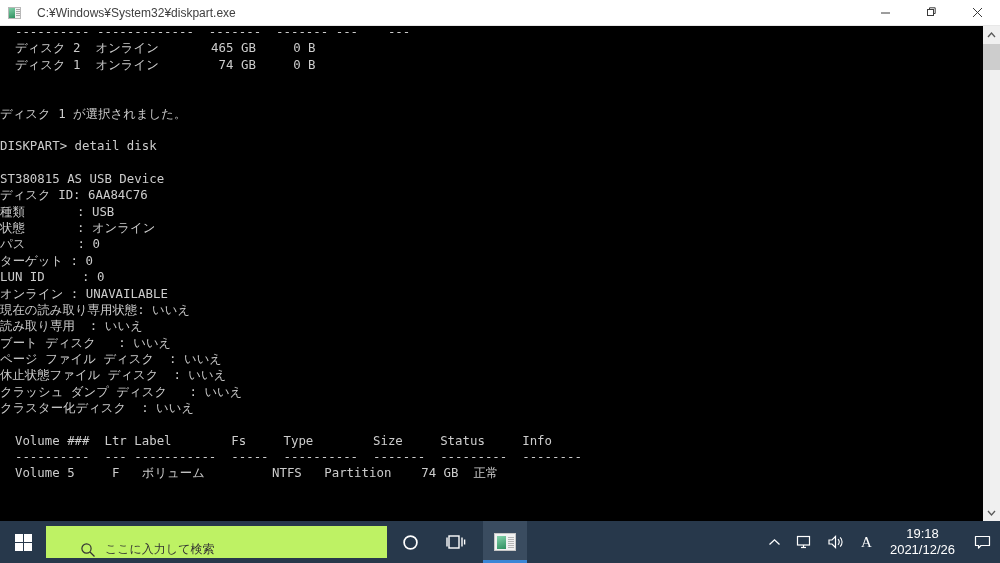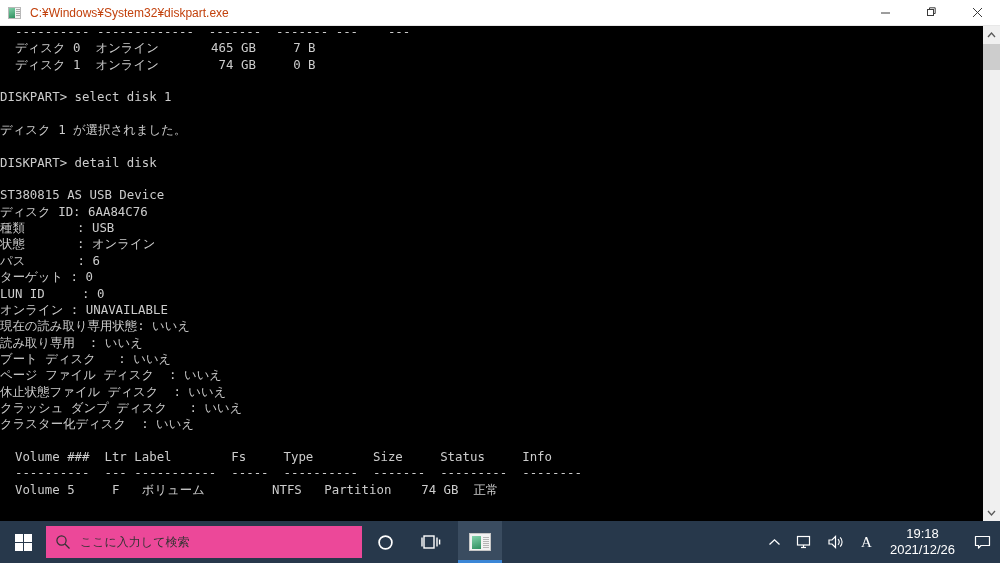--- a/index.html
+++ b/index.html
@@ -55,25 +55,26 @@
     background: linear-gradient(160deg,#7fd0a8 0%, #2f8f5f 100%);
   }
   #titlebar-icon .ic-lines {
     position: absolute; left: 9px; top: 4px;
     width: 4px; height: 8px;
     background:
       repeating-linear-gradient(to bottom,#a9a9a9 0 1px, transparent 1px 2px);
   }
   #titlebar-text {
     font-size: 12px;
-    color: #c2410c;
+    color: #404040;
     letter-spacing: 0px;
     white-space: nowrap;
     flex: 1 1 auto;
     overflow: hidden;
+    margin-left: 7px;
   }
   #titlebar-buttons {
     display: flex;
     height: 25px;
     flex: 0 0 auto;
   }
   .winbtn {
     width: 46px; height: 25px;
     display: flex;
     align-items: center;
@@ -167,25 +168,26 @@
     grid-template-rows: 8px 8px;
     gap: 1px;
   }
   #start-button .logo i {
     background: #ffffff;
     display: block;
   }
   #search-box {
     width: 316px;
     height: 32px;
-    background: #ec4899;
-    display: flex;
-    align-items: center;
+    background: #bef264;
+    display: flex;
+    align-items: flex-end;
     flex: 0 0 auto;
     margin-left: 0px;
+    padding-left: 25px;
   }
   #search-icon {
     width: 34px;
     display: flex;
     align-items: center;
     justify-content: center;
     color: #333333;
     flex: 0 0 auto;
   }
   #search-placeholder {
@@ -304,34 +306,33 @@
           <line x1="10" y1="1" x2="1" y2="10" stroke="currentColor" stroke-width="1"></line>
         </svg>
       </div>
     </div>
   </div>
 
   <div id="console-wrap">
     <div id="console">
       <div id="console-lines">
           <div class="cline">  ---------- -------------  -------  ------- ---    ---</div>
-          <div class="cline">  ディスク 0  オンライン       465 GB     7 B</div>
+          <div class="cline">  ディスク 2  オンライン       465 GB     0 B</div>
           <div class="cline">  ディスク 1  オンライン        74 GB     0 B</div>
           <div class="cline"></div>
-          <div class="cline">DISKPART&gt; select disk 1</div>
           <div class="cline"></div>
           <div class="cline">ディスク 1 が選択されました。</div>
           <div class="cline"></div>
           <div class="cline">DISKPART&gt; detail disk</div>
           <div class="cline"></div>
           <div class="cline">ST380815 AS USB Device</div>
           <div class="cline">ディスク ID: 6AA84C76</div>
           <div class="cline">種類       : USB</div>
           <div class="cline">状態       : オンライン</div>
-          <div class="cline">パス       : 6</div>
+          <div class="cline">パス       : 0</div>
           <div class="cline">ターゲット : 0</div>
           <div class="cline">LUN ID     : 0</div>
           <div class="cline">オンライン : UNAVAILABLE</div>
           <div class="cline">現在の読み取り専用状態: いいえ</div>
           <div class="cline">読み取り専用  : いいえ</div>
           <div class="cline">ブート ディスク   : いいえ</div>
           <div class="cline">ページ ファイル ディスク  : いいえ</div>
           <div class="cline">休止状態ファイル ディスク  : いいえ</div>
           <div class="cline">クラッシュ ダンプ ディスク   : いいえ</div>
           <div class="cline">クラスター化ディスク  : いいえ</div>

